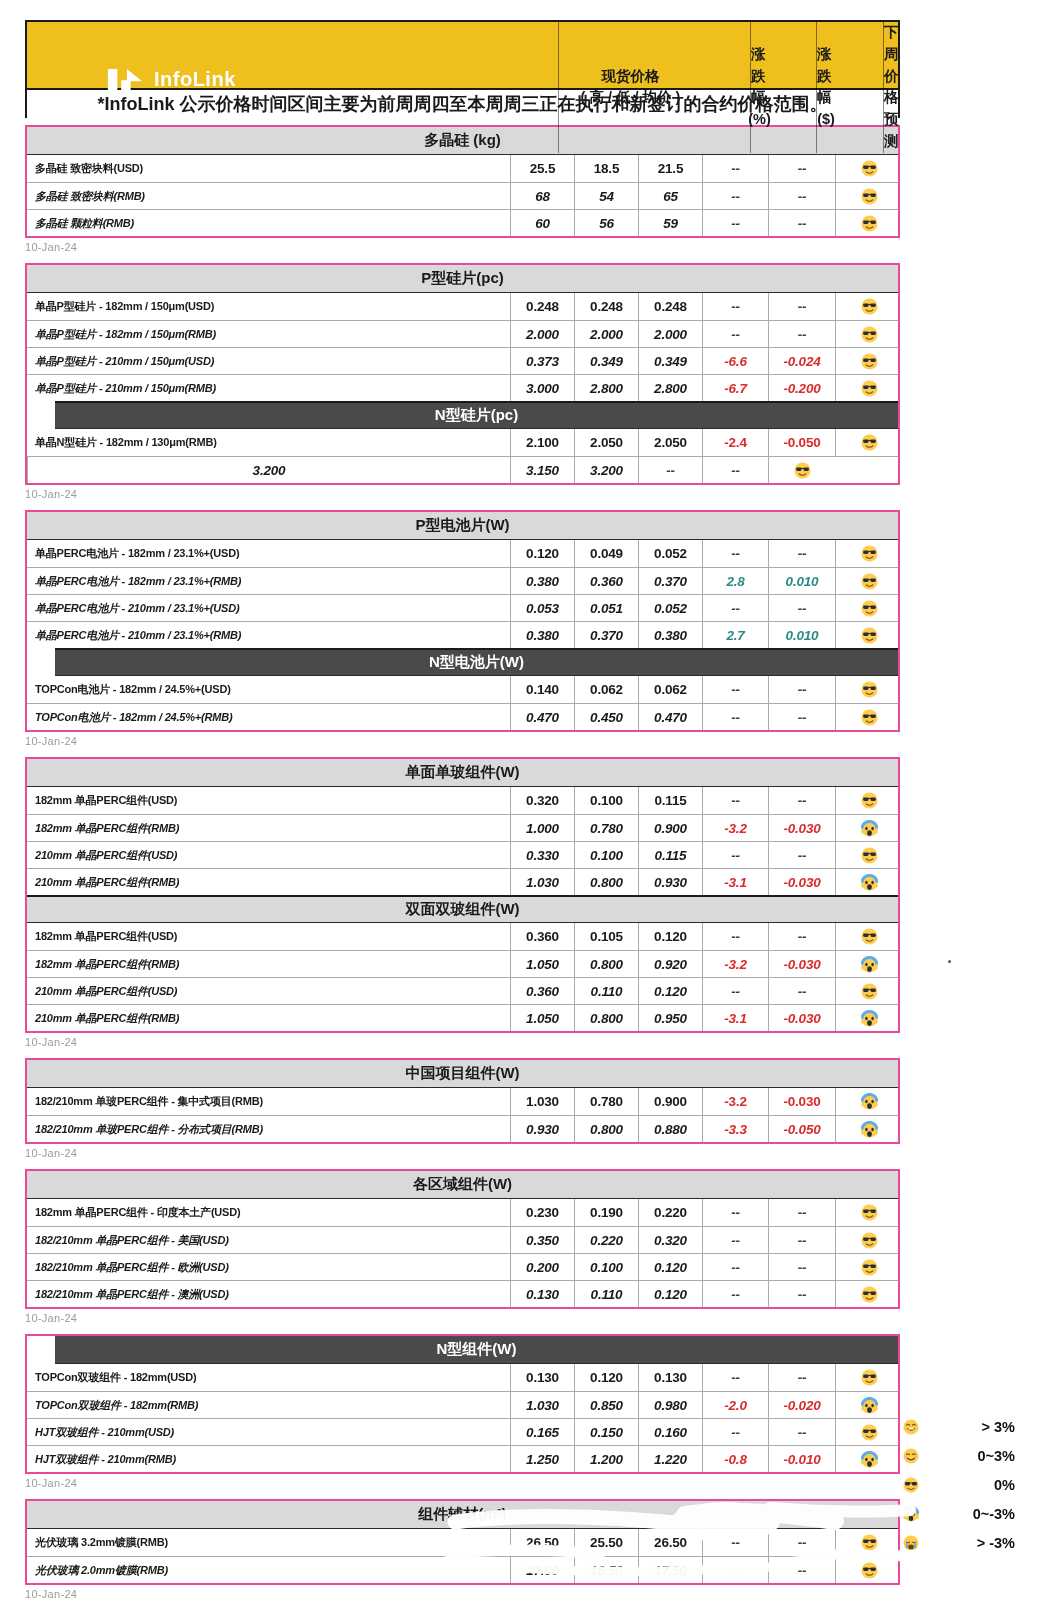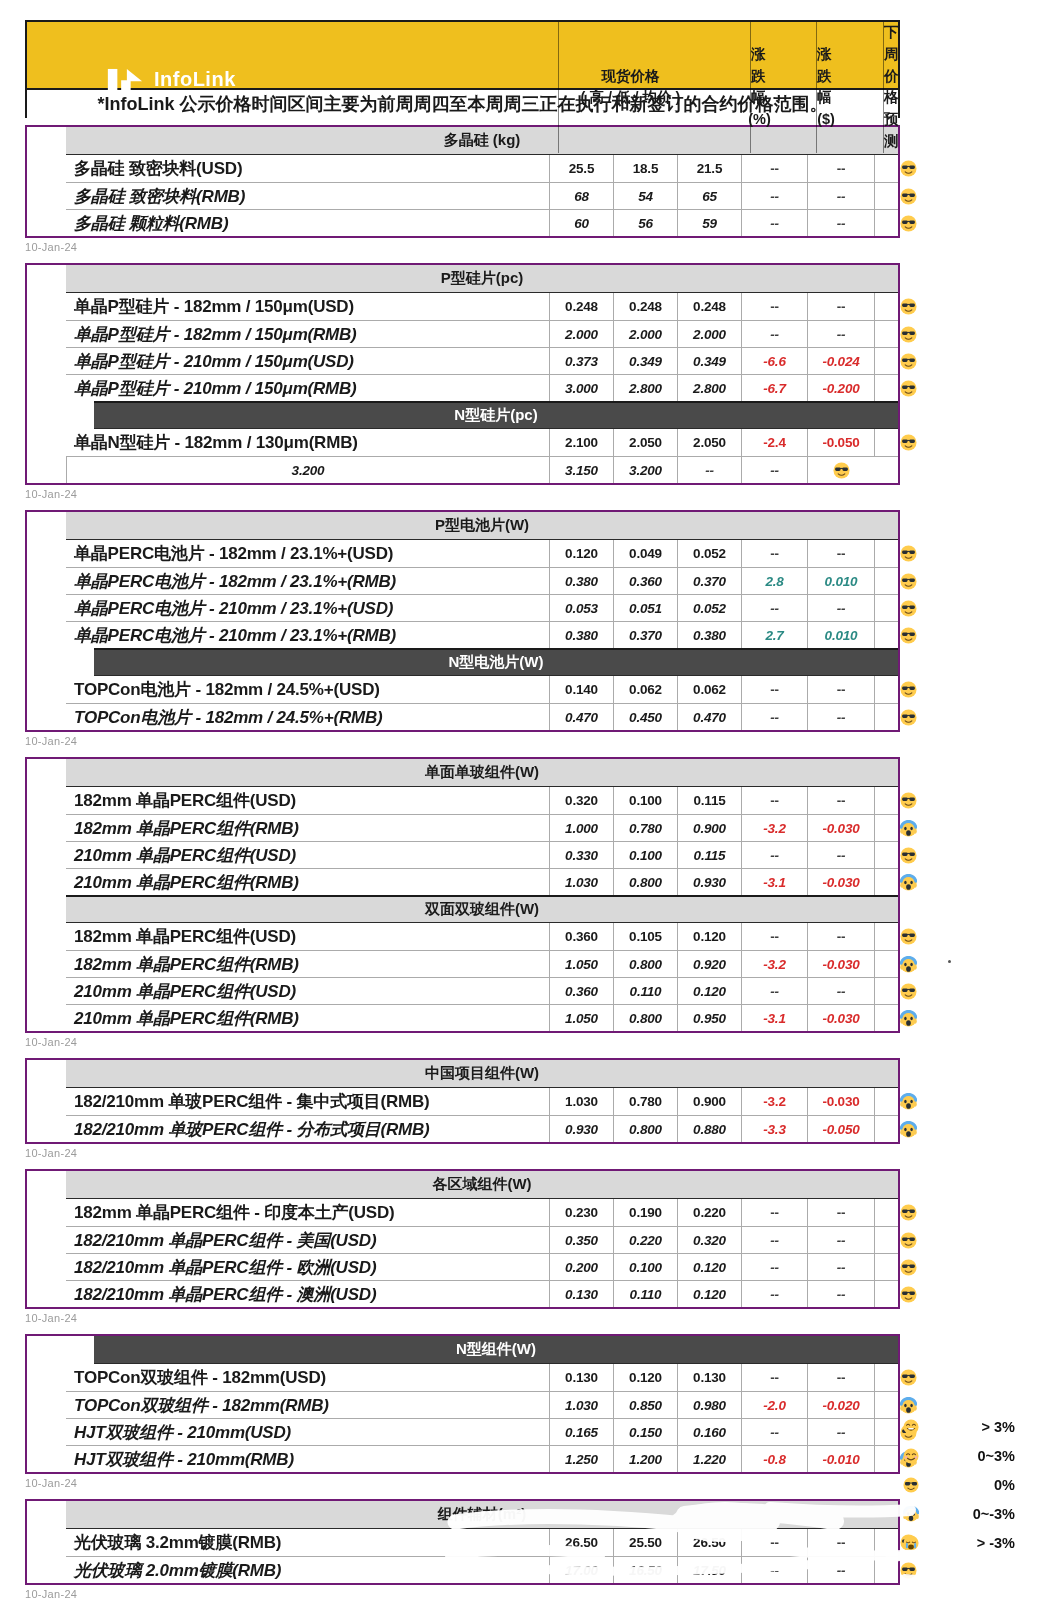--- a/index.html
+++ b/index.html
@@ -16,31 +16,31 @@
     font-weight:bold; font-size:14.5px; line-height:1.5; border-left:1px solid rgba(0,0,0,.45);margin-left:48px; }
   .ycell:first-child { border-left:none; align-items:flex-start; padding-left:28px; }
   .logo { display:flex; align-items:center; gap:9px; }
   .logomark { width:42px; height:38px; }
   .logotext .t1 { color:#fff; font-size:20px; font-weight:bold; letter-spacing:.5px; }
   .logotext .t2 { color:rgba(255,255,255,.75); font-size:11px; letter-spacing:2.5px; font-weight:bold; }
   .noterow { border-top:2px solid #1a1a1a; background:#fff; height:30px; display:flex;
     align-items:center; justify-content:center; font-size:18px; font-weight:bold; }
 
   
-  .block { border:2px solid #701a75; margin-top:7px; background:#fff;padding-left:39px; }
+  .block { border:2px solid #ec4899; margin-top:7px; background:#fff; }
   .sec-header { height:28px; display:flex; align-items:center; justify-content:center;
     font-weight:bold; font-size:15px; background:#d9d9d9; border-top:2px solid #1a1a1a;
     border-bottom:1.5px solid #2a2a2a; }
   .block > .sec-header:first-child { border-top:none; }
   .sec-header.dark { background:#4a4a4a; color:#fff;margin-left:28px; }
   .prow { display:grid; grid-template-columns:483px 64px 64px 64px 66px 67px 67px; height:27px; }
   .prow + .prow { border-top:1px solid #ababab;font-style:italic; }
   .cell { display:flex; align-items:center; justify-content:center; font-size:13.5px;
     font-weight:bold; border-left:1px solid #ababab; letter-spacing:-.2px; }
-  .cell.lab { justify-content:flex-start; padding-left:8px; border-left:none; font-size:17px; }
+  .cell.lab { justify-content:flex-start; padding-left:8px; border-left:none; font-size:11px; }
   .tone-neg { color:#d92b2b; }
   .tone-pos { color:#2b8a84; }
   .tone-none { color:#3d3d3d; }
   .emo { width:17px; height:17px; display:block; }
   .datelabel { height:18px; font-size:11px; color:#9b9b9b; padding-top:3px; letter-spacing:.3px; }
 
   
   #legend { position:absolute; left:903px; top:1412px; width:112px; }
   .leg-item { height:29px; display:flex; align-items:center; }
   .leg-item .emo { width:16px; height:16px; }

